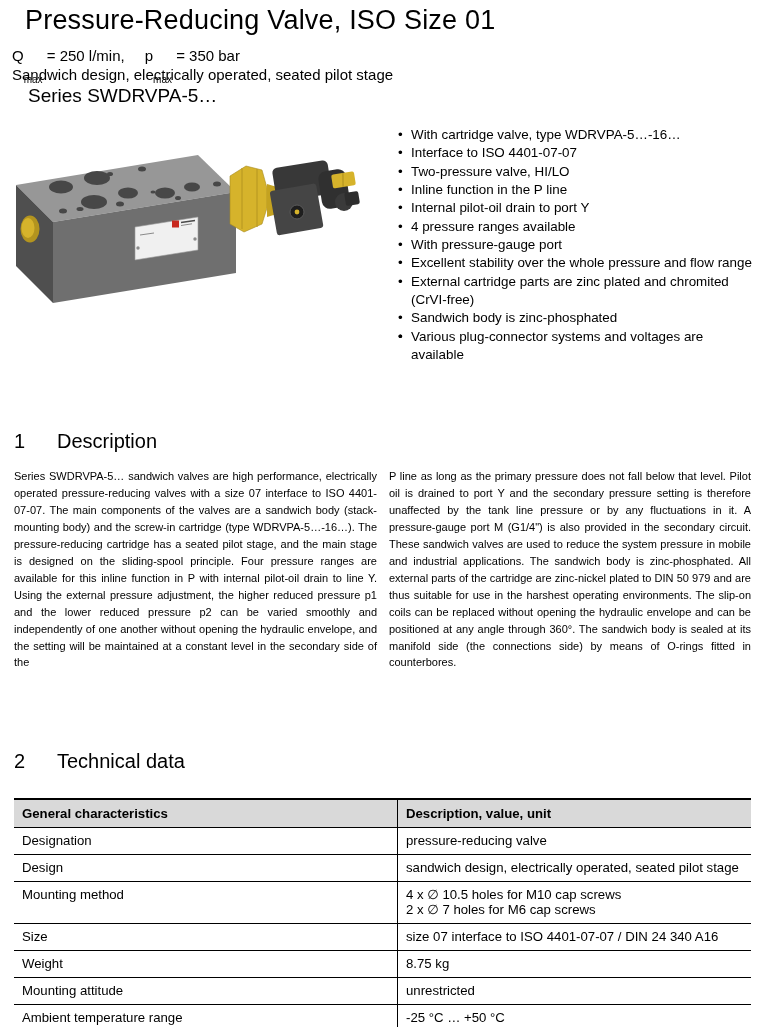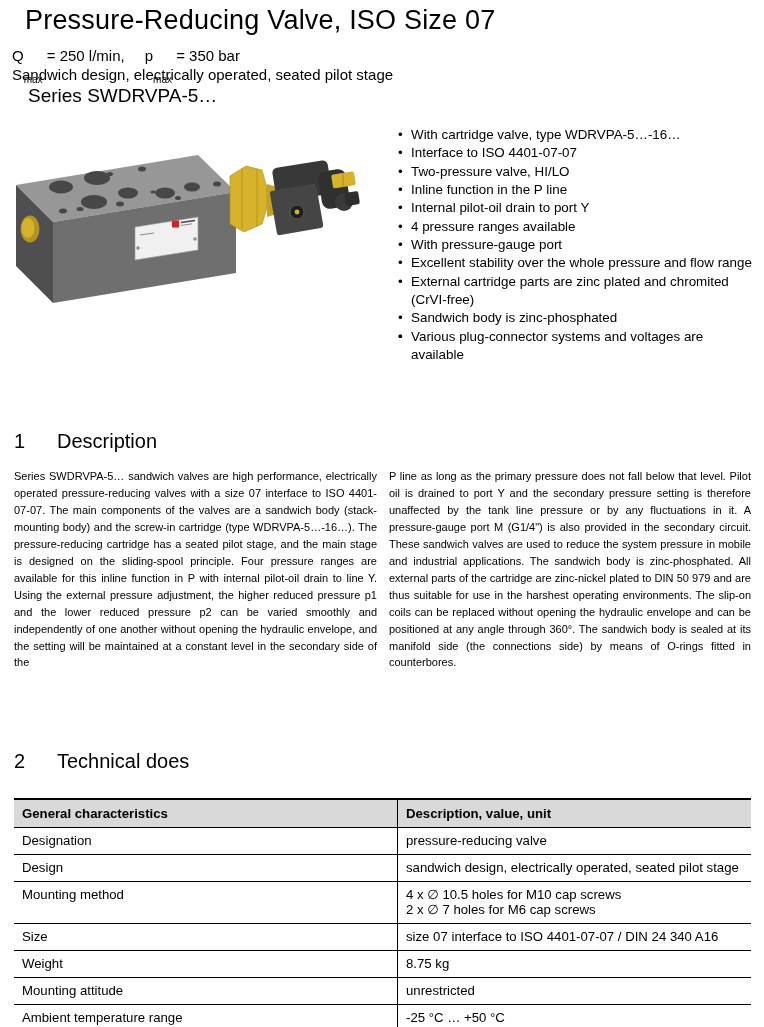--- a/index.html
+++ b/index.html
@@ -41,21 +41,21 @@
   .tech-table th { background:#d9d9d9; font-weight:bold; padding-top:6px; }
   .tech-table th:first-child, .tech-table td:first-child { width:367px; border-right:1px solid #000; }
   .tech-table .tv { white-space:pre-line; }
   .tech-table tr:last-child td { border-bottom:none; }
 </style>
 </head>
 <body>
 
 <div class="page">
 
-  <div class="title">Pressure-Reducing Valve, ISO Size 07</div>
+  <div class="title">Pressure-Reducing Valve, ISO Size 01</div>
 
   <div class="spec-line"><span>Q</span><sub>max</sub><span> = 250 l/min,</span><span class="p-group">p</span><sub>max</sub><span> = 350 bar</span></div>
 
   <div class="subtitle-2">Sandwich design, electrically operated, seated pilot stage</div>
   <div class="subtitle-3">Series SWDRVPA-5…</div>
 
   <div class="figure">
     <svg width="375" height="192" viewBox="0 0 375 192">
 
       <polygon points="2,53 184,23 222,60 39,90" fill="#979797"></polygon>
@@ -133,21 +133,21 @@
       <div class="feature"><span class="bullet">•</span><span>Sandwich body is zinc-phosphated</span></div>
       <div class="feature"><span class="bullet">•</span></div>
       <div class="feature"><span class="bullet">•</span><span>Various plug-connector systems and voltages are available</span></div>
     </div>
 
   <div class="sec-head sec-desc"><span class="num">1</span><span>Description</span></div>
 
   <div class="col col-left">Series SWDRVPA-5… sandwich valves are high performance, electrically operated pressure-reducing valves with a size 07 interface to ISO 4401-07-07. The main components of the valves are a sandwich body (stack-mounting body) and the screw-in cartridge (type WDRVPA-5…-16…). The pressure-reducing cartridge has a seated pilot stage, and the main stage is designed on the sliding-spool principle. Four pressure ranges are available for this inline function in P with internal pilot-oil drain to line Y. Using the external pressure adjustment, the higher reduced pressure p1 and the lower reduced pressure p2 can be varied smoothly and independently of one another without opening the hydraulic envelope, and the setting will be maintained at a constant level in the secondary side of the</div>
   <div class="col col-right">P line as long as the primary pressure does not fall below that level. Pilot oil is drained to port Y and the secondary pressure setting is therefore unaffected by the tank line pressure or by any fluctuations in it. A pressure-gauge port M (G1/4") is also provided in the secondary circuit. These sandwich valves are used to reduce the system pressure in mobile and industrial applications. The sandwich body is zinc-phosphated. All external parts of the cartridge are zinc-nickel plated to DIN 50 979 and are thus suitable for use in the harshest operating environments. The slip-on coils can be replaced without opening the hydraulic envelope and can be positioned at any angle through 360°. The sandwich body is sealed at its manifold side (the connections side) by means of O-rings fitted in counterbores.</div>
 
-  <div class="sec-head sec-tech"><span class="num">2</span><span>Technical does</span></div>
+  <div class="sec-head sec-tech"><span class="num">2</span><span>Technical data</span></div>
 
   <table class="tech-table">
     <thead>
       <tr>
         <th>General characteristics</th>
         <th>Description, value, unit</th>
       </tr>
     </thead>
     <tbody>
         <tr>

